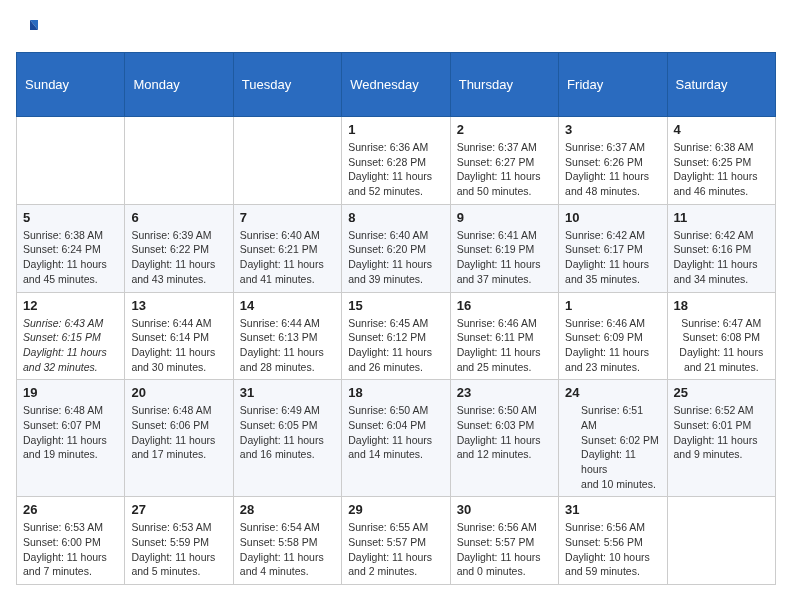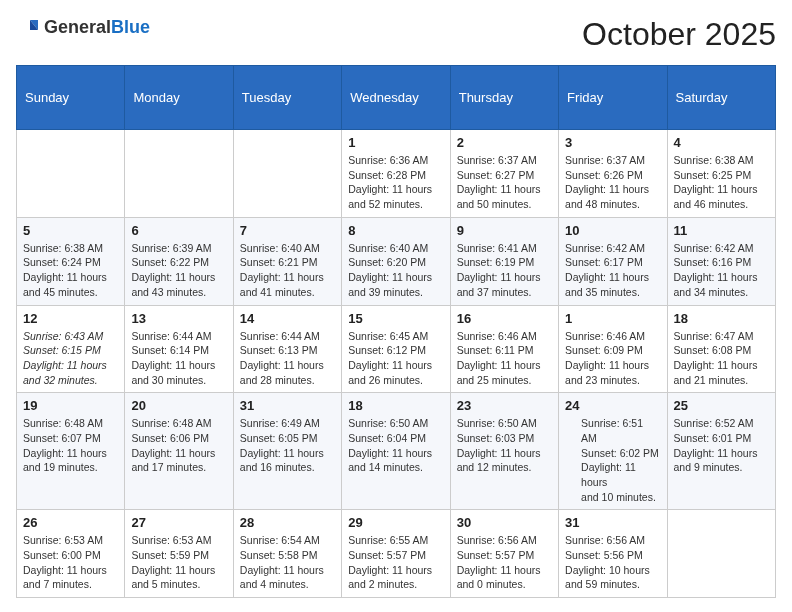--- a/index.html
+++ b/index.html
@@ -92,28 +92,22 @@
   </style>
 </head>
 <body>
 
 <div class="header">
   <div class="logo">
     <svg class="logo-icon" viewBox="0 0 24 24" fill="none">
       <polygon points="14,4 22,4 22,14" fill="#2a6bbf"></polygon>
       <polygon points="14,4 22,14 14,14" fill="#1a4a9a"></polygon>
     </svg>
-    <div>
-      <div>
-        <span class="logo-text-general">General</span><span class="logo-text-blue">Blue</span>
-      </div>
-    </div>
   </div>
   <div class="title-block">
-    <div class="title-month">October 2025</div>
   </div>
 </div>
 
 <table class="calendar">
   <thead>
     <tr>
     <th>Sunday</th>
         <th>Monday</th>
         <th>Tuesday</th>
         <th>Wednesday</th>
@@ -245,21 +239,21 @@
         </td>
         <td>
           <span class="day-number">1</span>
           <div class="day-detail" style="white-space: pre-line;">Sunrise: 6:46 AM
 Sunset: 6:09 PM
 Daylight: 11 hours
 and 23 minutes.</div>
         </td>
         <td>
           <span class="day-number">18</span>
-          <div class="day-detail" style="white-space: pre-line;">Sunrise: 6:47 AM
+          <div class="day-detail" style="white-space: pre-line; text-align: center;">Sunrise: 6:47 AM
 Sunset: 6:08 PM
 Daylight: 11 hours
 and 21 minutes.</div>
         </td>
       </tr>
       <tr>
         <td>
           <span class="day-number">19</span>
           <div class="day-detail" style="white-space: pre-line;">Sunrise: 6:48 AM
 Sunset: 6:07 PM

